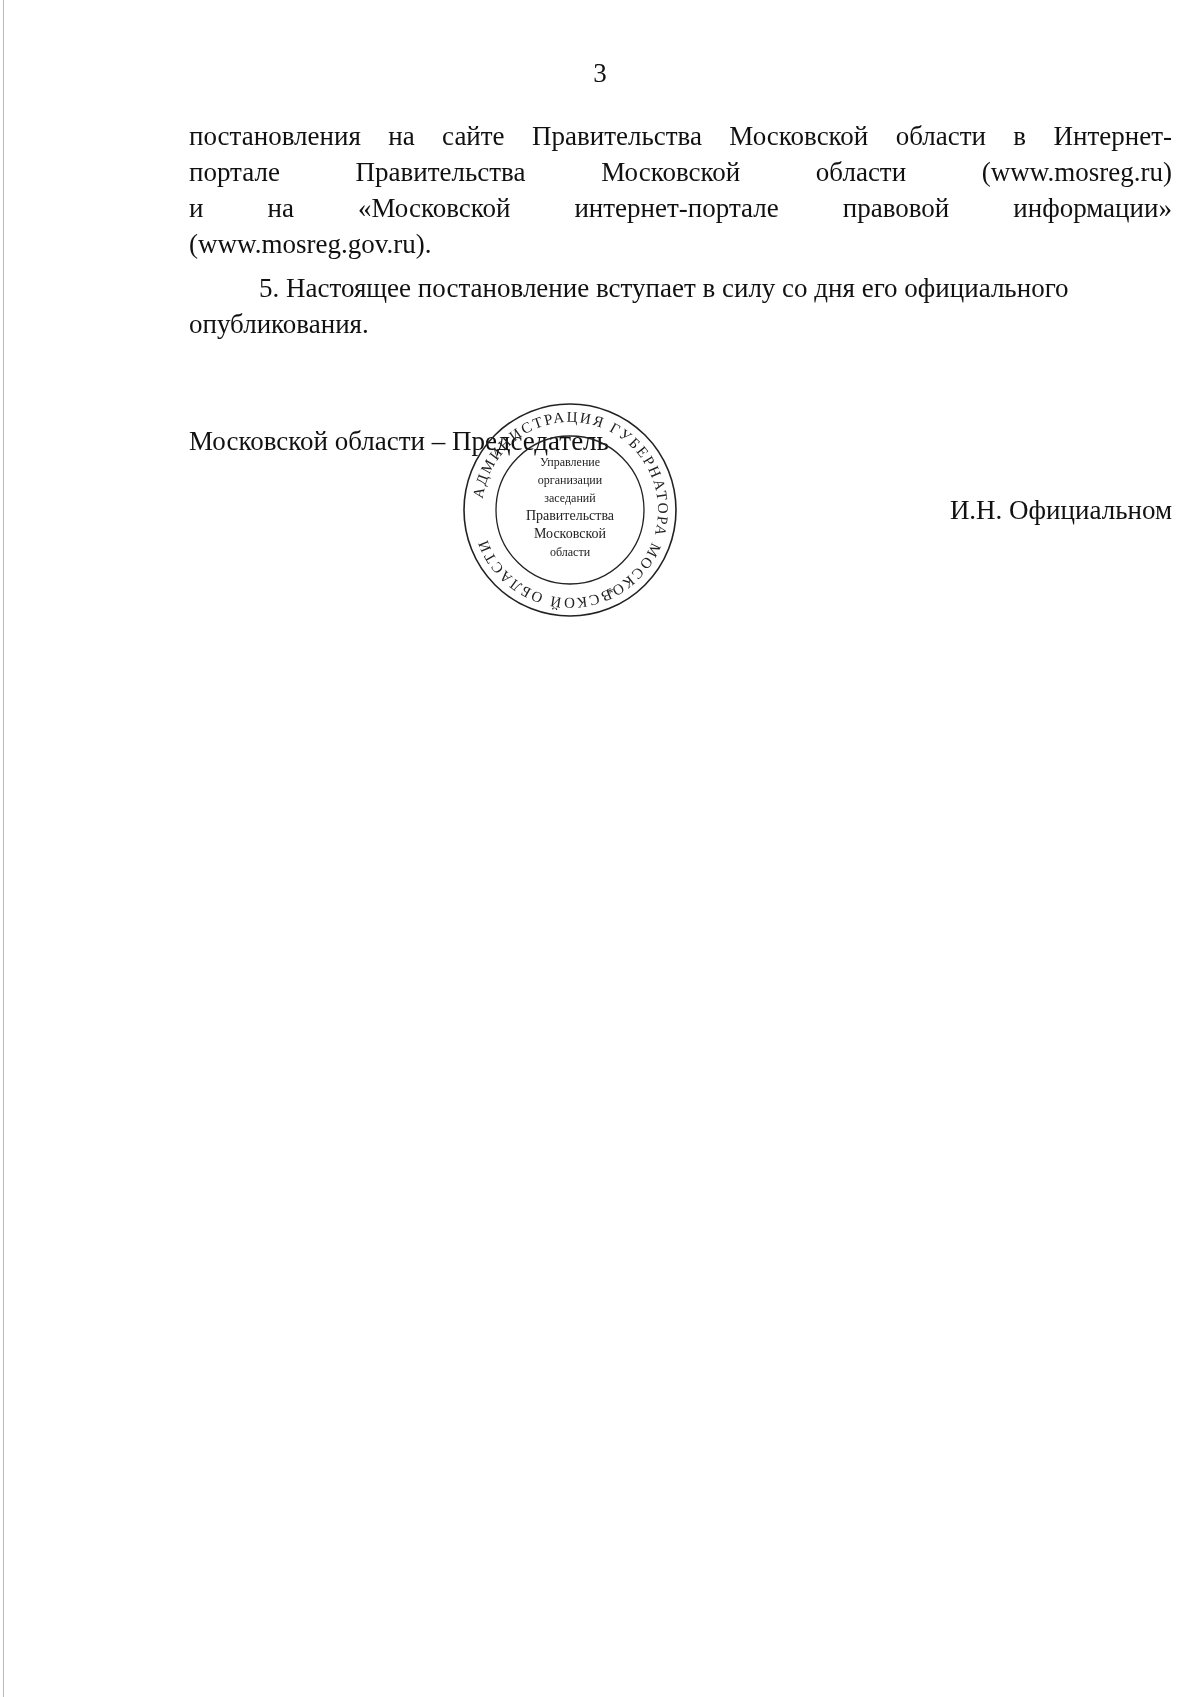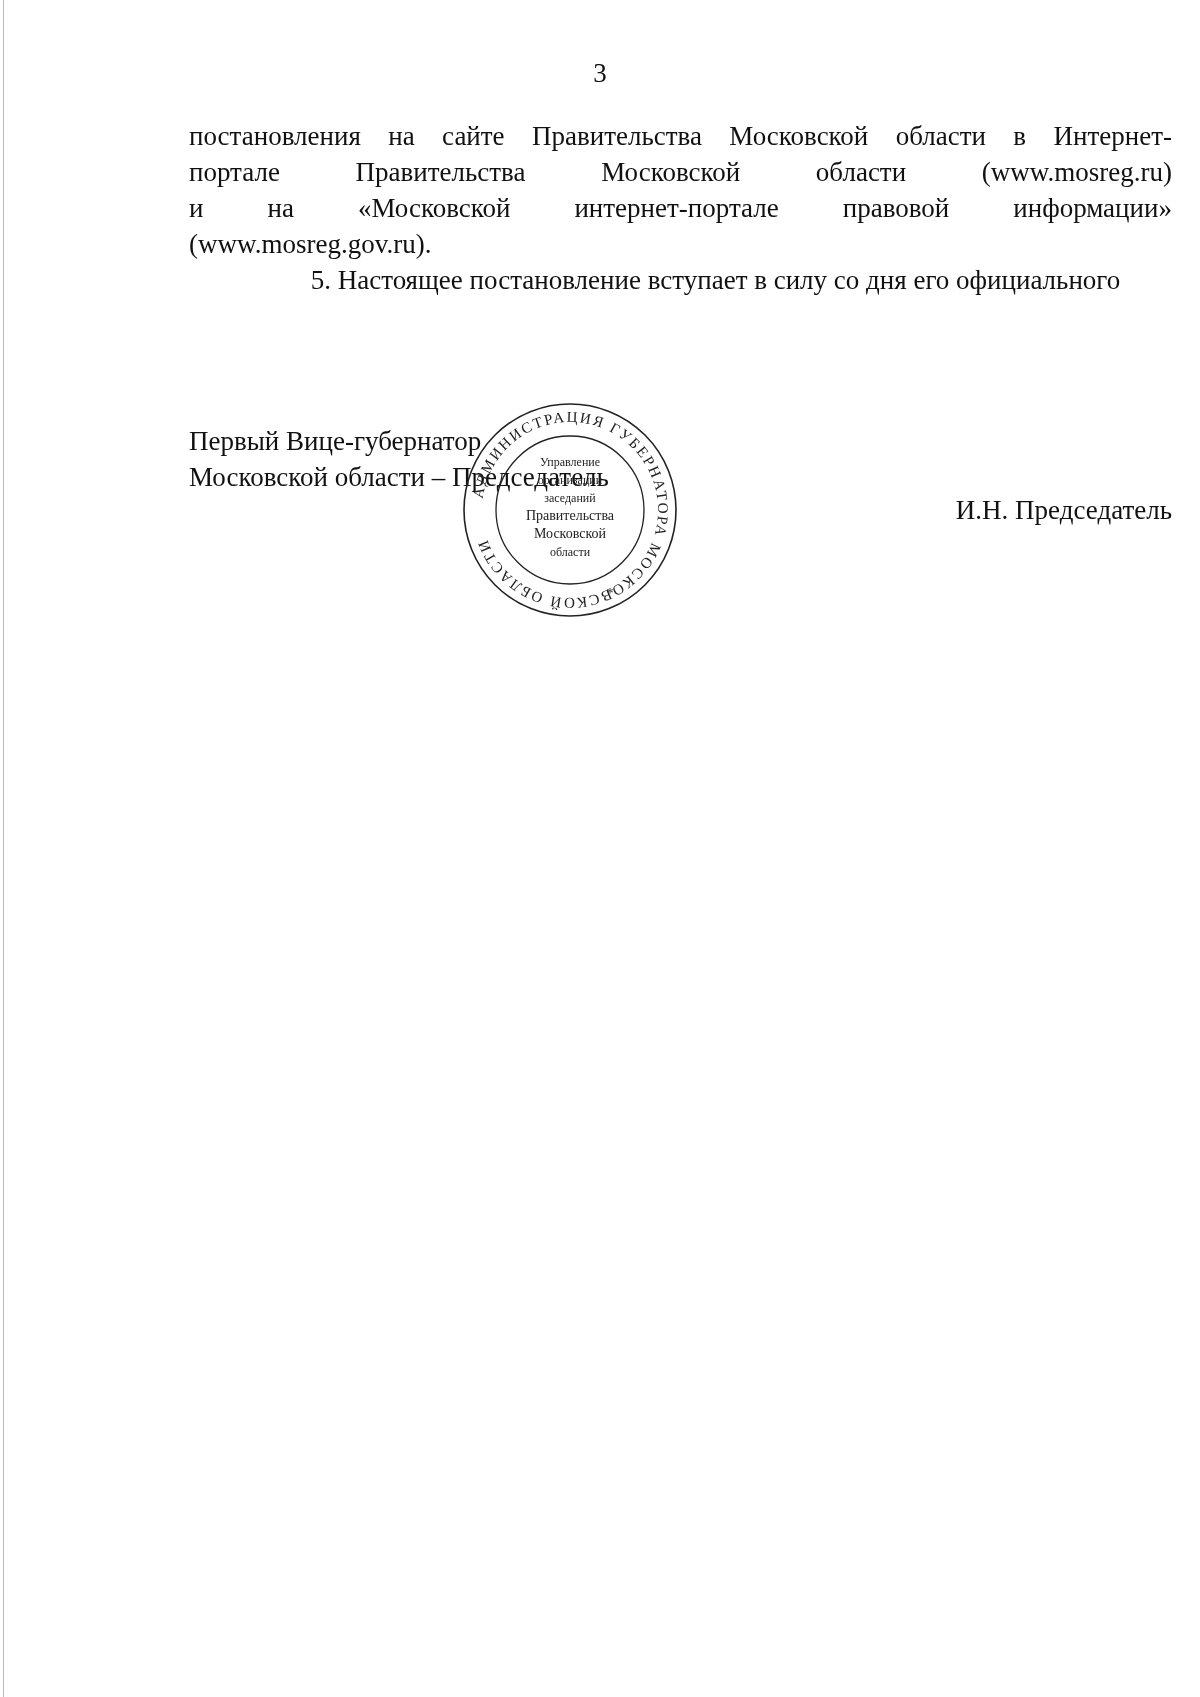--- a/index.html
+++ b/index.html
@@ -4,21 +4,21 @@
 <style>
   html, body { margin: 0; padding: 0; background: #ffffff; }
   body { width: 1200px; height: 1697px; position: relative; overflow: hidden;
          font-family: "Liberation Serif", "DejaVu Serif", serif; color: #111; }
   .edge-line { position: absolute; left: 3px; top: 0; width: 1px; height: 1697px; background: #bbb; }
   .page-number { position: absolute; left: 0; width: 1200px; top: 58px; text-align: center; font-size: 27px; }
   .body-text { position: absolute; left: 189px; width: 983px; top: 118px; font-size: 27px; line-height: 36px; }
   .just-line { display: flex; justify-content: space-between; white-space: nowrap; }
   .line { white-space: nowrap; }
   .indent { padding-left: 70px; }
-  .para5 { margin-top: 0; text-align: center; }
+  .para5 { margin-top: 8px; }
   .sig-block { position: absolute; left: 189px; top: 423px; font-size: 27px; line-height: 36px; }
   .sig-name { position: absolute; right: 28px; top: 495px; font-size: 27px; }
   .stamp { position: absolute; left: 460px; top: 400px; width: 220px; height: 220px; }
   .stamp svg { width: 220px; height: 220px; }
 </style>
 </head>
 <body>
 
 <div class="edge-line"></div>
 
@@ -45,28 +45,28 @@
   <div class="just-line">
     <span>и</span>
     <span>на</span>
     <span>«Московской</span>
     <span>интернет-портале</span>
     <span>правовой</span>
     <span>информации»</span>
   </div>
   <div class="line">(www.mosreg.gov.ru).</div>
   <div class="line indent para5">5. Настоящее постановление вступает в силу со дня его официального</div>
+  <div class="line">опубликования.</div>
 </div>
 
 <div class="sig-block">
-  <div>Первый Вице-губернатор</div>
   <div>Московской области – Председатель</div>
 </div>
 
-<div class="sig-name">И.Н. Председатель</div>
+<div class="sig-name">И.Н. Официальном</div>
 
 <div class="stamp">
   <svg viewBox="0 0 220 220" xmlns="http://www.w3.org/2000/svg">
     <defs>
       <path id="stampArc" d="M 110,110 m -88,0 a 88,88 0 1,1 176,0 a 88,88 0 1,1 -176,0"></path>
     </defs>
     <circle cx="110" cy="110" r="106" fill="none" stroke="#222" stroke-width="1.6"></circle>
     <circle cx="110" cy="110" r="74" fill="none" stroke="#222" stroke-width="1.3"></circle>
     <text font-family="Liberation Serif, serif" font-size="15" fill="#222" letter-spacing="2">
       <textPath href="#stampArc" startOffset="2%">АДМИНИСТРАЦИЯ ГУБЕРНАТОРА МОСКОВСКОЙ ОБЛАСТИ</textPath>

